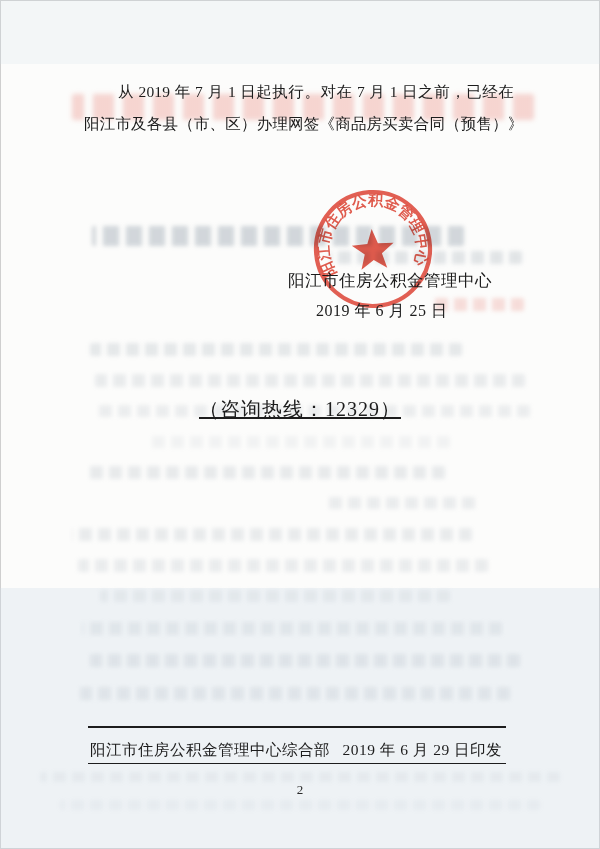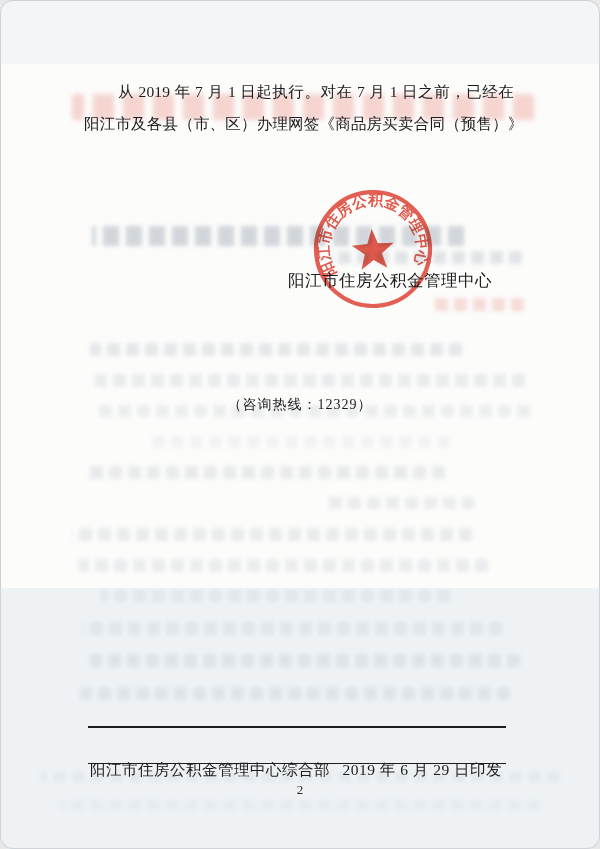--- a/index.html
+++ b/index.html
@@ -5,21 +5,20 @@
   html,body { margin:0; padding:0; background:#e8e8e8; }
   .page {
     position:relative;
     width:600px; height:849px;
     margin:0 auto;
     background:#fcfcfb;
     overflow:hidden;
     font-family:"Liberation Serif","DejaVu Serif",serif;
     color:#1c1c1c;
     box-shadow: inset 0 0 0 1px #cfcfcf;
-    border-radius: 13px;
   }
   
   .tint { position:absolute; left:0; width:600px; pointer-events:none; }
   .tint-top    { top:0;   height:64px;  background:rgba(210,223,234,.20); }
   .tint-bottom { top:588px; height:261px; background:rgba(208,221,232,.32); }
 
   
   .bleed {
     position:absolute; pointer-events:none;
     transform:scaleX(-1);
@@ -45,41 +44,41 @@
   .signature {
     position:absolute; left:288px; top:270px;
     font-size:16.5px; letter-spacing:0.5px; white-space:nowrap;
   }
   .signature-date {
     position:absolute; left:316px; top:301px;
     font-size:16px; letter-spacing:0.5px; white-space:nowrap;
   }
   .hotline {
     position:absolute; left:0; top:396px; width:600px;
-    text-align:center; font-size:14px; letter-spacing:1px;
+    text-align:center; font-size:20px; letter-spacing:1px;text-decoration:underline;
   }
 
   
   .seal {
     position:absolute; left:303px; top:179px; width:140px; height:140px;
     mix-blend-mode:multiply; opacity:.88;
     transform:rotate(-4deg);
     pointer-events:none;
   }
   .seal svg { display:block; }
 
   
   .footer-rule {
     position:absolute; left:88px; width:418px; height:0;
     border-top:2px solid #1d1d1d;
   }
   .footer-rule-top { top:726px; }
   .footer-rule-bottom { top:763px; border-top-width:1.5px; }
   .footer-row {
-    position:absolute; left:90px; top:760px; width:412px;
+    position:absolute; left:90px; top:740px; width:412px;
     display:flex; justify-content:space-between; align-items:baseline;
     font-size:15.5px; letter-spacing:0.5px; white-space:nowrap;
   }
   .page-number {
     position:absolute; left:0; top:782px; width:600px;
     text-align:center; font-size:13px; color:#2a2a2a;
   }
 </style>
 </head>
 <body>
@@ -120,20 +119,21 @@
       </defs>
       <circle cx="70" cy="70" r="57" fill="none" stroke="#dd3a2a" stroke-width="4.2" opacity="0.92"></circle>
       <polygon points="70,50 75.3,64.7 90.9,65.2 78.6,74.8 82.9,89.8 70,81 57.1,89.8 61.4,74.8 49.1,65.2 64.7,64.7" fill="#dd3a2a" opacity="0.95"></polygon>
       <text font-size="15" fill="#dd3a2a" font-family="Liberation Serif, DejaVu Serif, serif" font-weight="bold" opacity="0.95">
         <textPath href="#sealArc" xlink:href="#sealArc" startOffset="0" textLength="180" lengthAdjust="spacing">阳江市住房公积金管理中心</textPath>
       </text>
     </svg>
   </div>
 
   <div class="signature">阳江市住房公积金管理中心</div>
+  <div class="signature-date">2019 年 6 月 25 日</div>
 
   <div class="hotline">（咨询热线：12329）</div>
 
   <div class="footer-rule footer-rule-top"></div>
   <div class="footer-row">
     <span>阳江市住房公积金管理中心综合部</span>
     <span>2019 年 6 月 29 日印发</span>
   </div>
   <div class="footer-rule footer-rule-bottom"></div>
 

